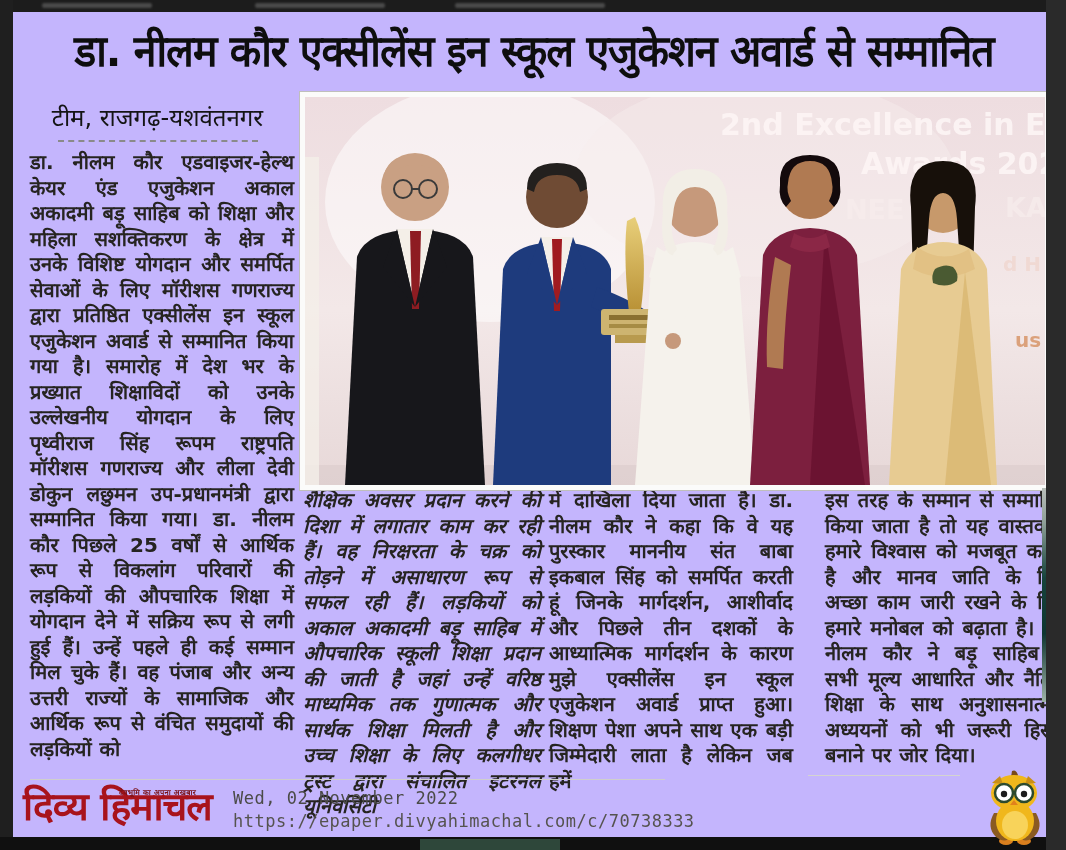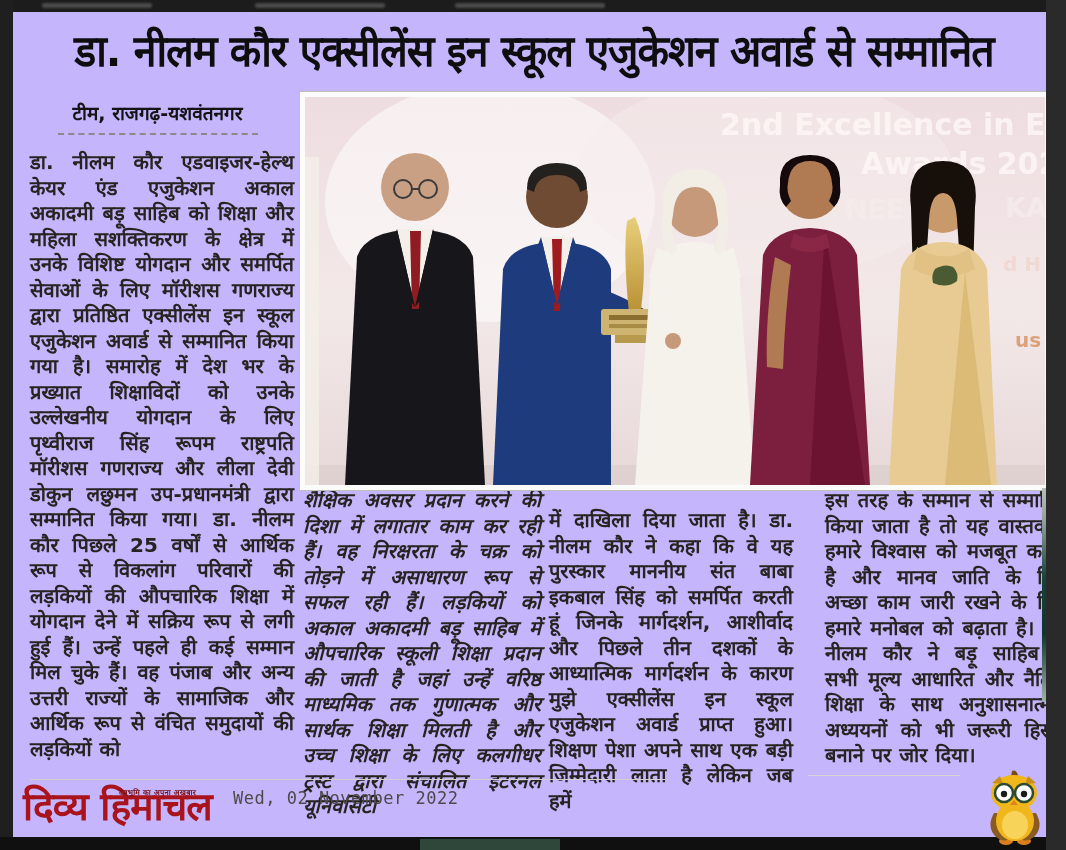--- a/index.html
+++ b/index.html
@@ -14,36 +14,36 @@
   .bottom-bar{position:absolute;left:0;bottom:0;width:1066px;height:13px;background:#101010;z-index:6;}
   .bottom-green{position:absolute;left:420px;top:2px;width:140px;height:11px;background:#2e473a;}
   
   .headline{
     position:absolute;left:25px;top:28px;width:1018px;text-align:center;
     font-size:41px;font-weight:700;letter-spacing:-1px;line-height:1.15;
     color:#0e0e0e;transform:scaleY(1.06);white-space:nowrap;
   }
   
   .byline-wrap{position:absolute;left:45px;top:100px;width:225px;text-align:center;}
-  .byline{font-size:19px;font-weight:700;color:#141414;}
+  .byline{font-size:24px;font-weight:400;color:#141414;}
   .byline-rule{margin:7px auto 0;width:200px;border-top:2px dashed #8a8a8a;height:0;}
   
   .photo-frame{
     position:absolute;left:300px;top:92px;width:740px;height:388px;
     background:#fff;border:5px solid #fbfbfa;box-shadow:0 0 0 1px #bfbfbc;z-index:2;
   }
   .photo-frame svg{display:block;width:100%;height:100%;}
   
   .col{
     position:absolute;font-size:20px;line-height:25.5px;font-weight:600;
     text-align:justify;color:#262421;letter-spacing:0;word-spacing:1px;
   }
   .col1{left:30px;top:150px;width:264px;height:632px;}
   .col2{left:303px;top:488px;width:238px;font-style:italic;}
-  .col3{left:549px;top:508px;width:244px;}
+  .col3{left:549px;top:488px;width:244px;}
   .col4{left:801px;top:488px;width:242px;margin-left:24px;}
   
   .photo-edge-strip{position:absolute;left:1044px;top:98px;width:22px;height:384px;background:#d7d6d1;z-index:1;}
   .teal-strip{
     position:absolute;left:1042px;top:488px;width:24px;height:214px;z-index:3;
     background:linear-gradient(180deg,#b9beb9 0%,#8fa098 16%,#16433c 42%,#0e3530 68%,#9fb3a8 100%);
   }
   .edge-frag{position:absolute;left:1047px;width:18px;font-size:19px;font-weight:700;color:#262421;overflow:hidden;}
   
   .footer-rule{position:absolute;left:30px;top:779px;width:635px;border-top:1px solid #cfcfcc;}
@@ -182,20 +182,21 @@
   <div class="edge-frag" style="top:672px;">सि</div>
   <div class="edge-frag" style="top:699px;">अ</div>
   <div class="edge-frag" style="top:726px;">वा</div>
   <div class="edge-frag" style="top:753px;">स</div>
 
   <div class="footer-rule"></div>
   <div class="footer-rule2"></div>
   <div class="logo">दिव्य हिमाचल</div>
   <div class="logo-tagline">देवभूमि का अपना अखबार</div>
   <div class="meta-date">Wed, 02 November 2022</div>
+  <div class="meta-url">https://epaper.divyahimachal.com/c/70738333</div>
 
   <div class="owl">
     <svg viewBox="0 0 64 76">
       <ellipse cx="24" cy="72" rx="7" ry="4" fill="#d97f1e"></ellipse>
       <ellipse cx="42" cy="72" rx="7" ry="4" fill="#d97f1e"></ellipse>
       <path d="M12 44 q-8 14 2 24 q8 6 12 2 l-4 -26 z" fill="#8a5a22"></path>
       <path d="M54 44 q8 14 -2 24 q-8 6 -12 2 l4 -26 z" fill="#8a5a22"></path>
       <ellipse cx="33" cy="52" rx="19" ry="20" fill="#f0b71c"></ellipse>
       <ellipse cx="33" cy="56" rx="13" ry="14" fill="#f8d35a"></ellipse>
       <path d="M30 2 q4 -2 6 4 l-3 6 l-4 -4 z" fill="#7a4a1a"></path>

